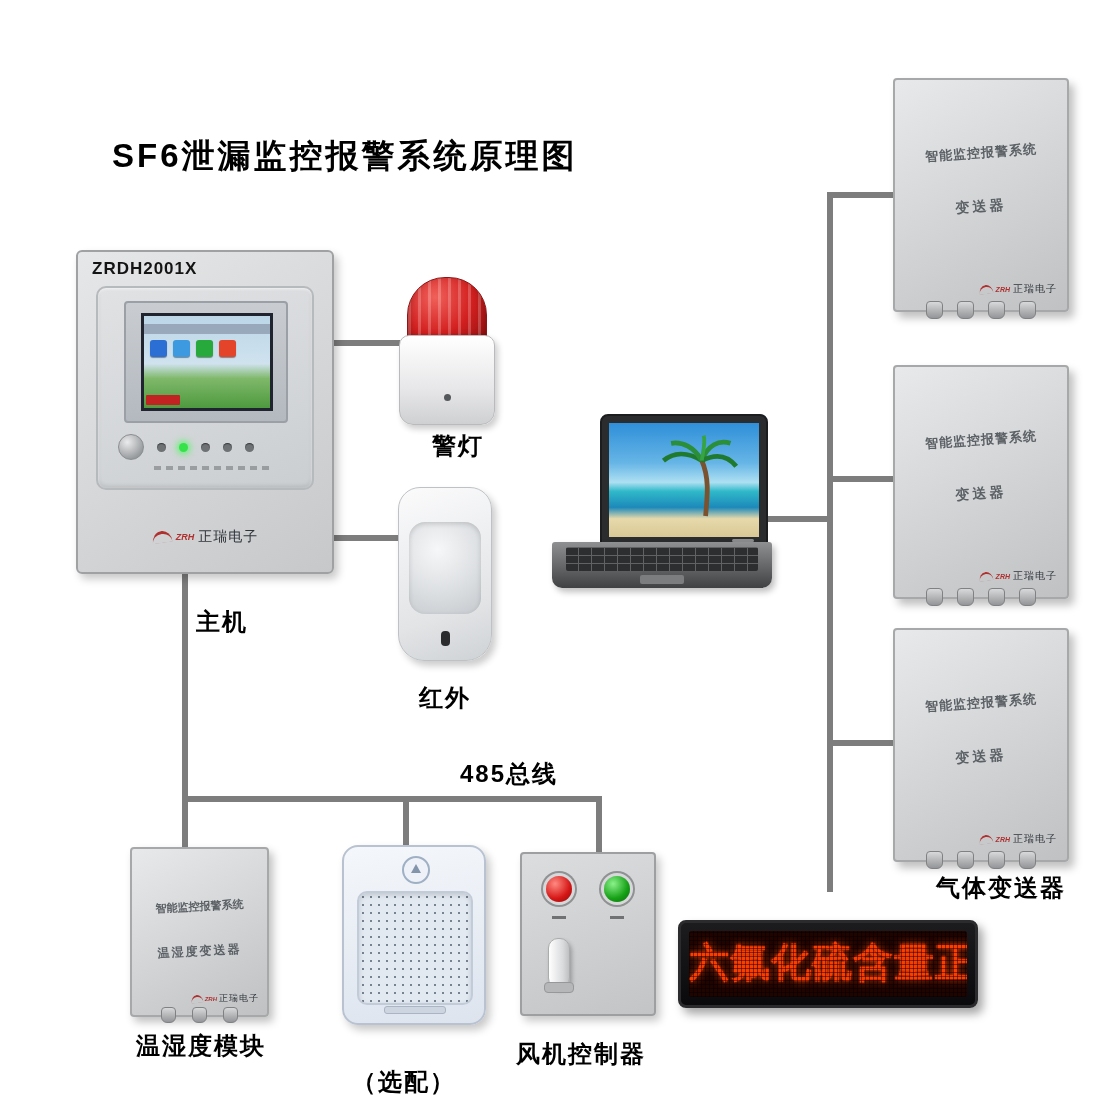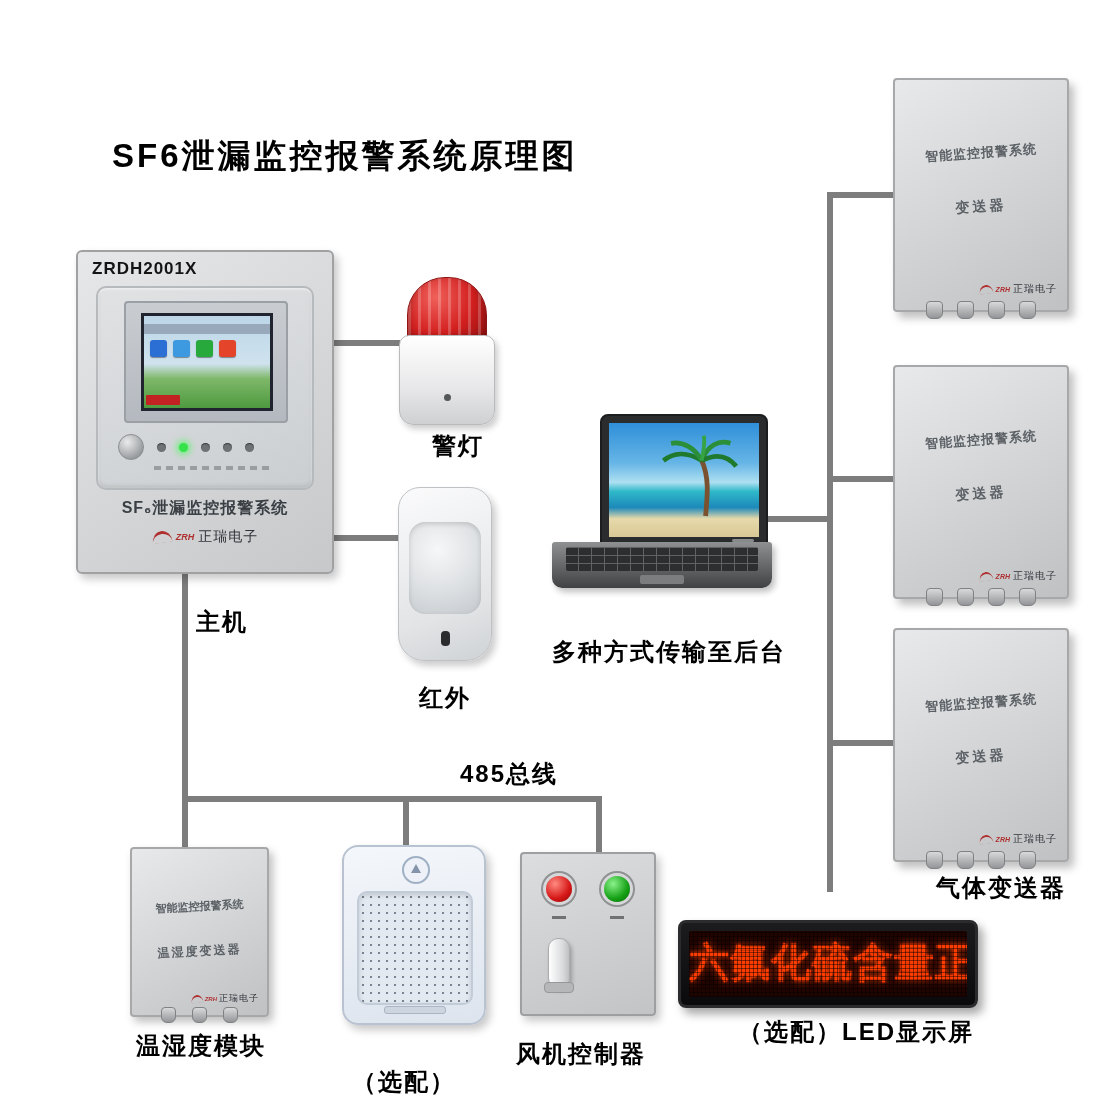--- a/index.html
+++ b/index.html
@@ -196,21 +196,20 @@
       <div class="mu-indicators">
         <span class="buzzer"></span>
         <span class="led led-dim"></span>
         <span class="led led-green"></span>
         <span class="led led-dim"></span>
         <span class="led led-dim"></span>
         <span class="led led-dim"></span>
       </div>
       <div class="mu-indicator-text"></div>
     </div>
-    <div class="mu-title">SF₆泄漏监控报警系统</div>
     <div class="mu-brand">
       <span class="brand-swoosh"></span>
       <span class="brand-zrh">ZRH</span>
       <span class="brand-name">正瑞电子</span>
     </div>
   </div>
   <div class="label" style="left:196px;top:606px;">主机</div>
 
   <div class="alarm">
     <div class="alarm-dome"></div>
@@ -238,21 +237,20 @@
           <path d="M56 34 C58 22 60 14 58 8" stroke="#36a344" stroke-width="4" fill="none"></path>
         </svg>
       </div>
       <span class="lap-logo"></span>
     </div>
     <div class="lap-base">
       <div class="lap-keys"></div>
       <div class="lap-touchpad"></div>
     </div>
   </div>
-  <div class="label" style="left:552px;top:636px;">多种方式传输至后台</div>
 
   <div class="label" style="left:460px;top:758px;">485总线</div>
 
   <div class="tx tx1">
     <div class="tx-line1">智能监控报警系统</div>
     <div class="tx-line2">变送器</div>
     <div class="tx-brand">
       <span class="brand-swoosh"></span>
       <span class="brand-zrh">ZRH</span>
       <span class="brand-name">正瑞电子</span>
@@ -332,15 +330,14 @@
     <div class="fan-handle-base"></div>
   </div>
   <div class="label" style="left:516px;top:1038px;">风机控制器</div>
 
   <div class="led-display">
     <div class="led-screen">
       <div class="led-text">六氟化硫含量正</div>
       <div class="led-grid"></div>
     </div>
   </div>
-  <div class="label" style="left:738px;top:1016px;">（选配）LED显示屏</div>
 
 </div>
 
 </body></html>

